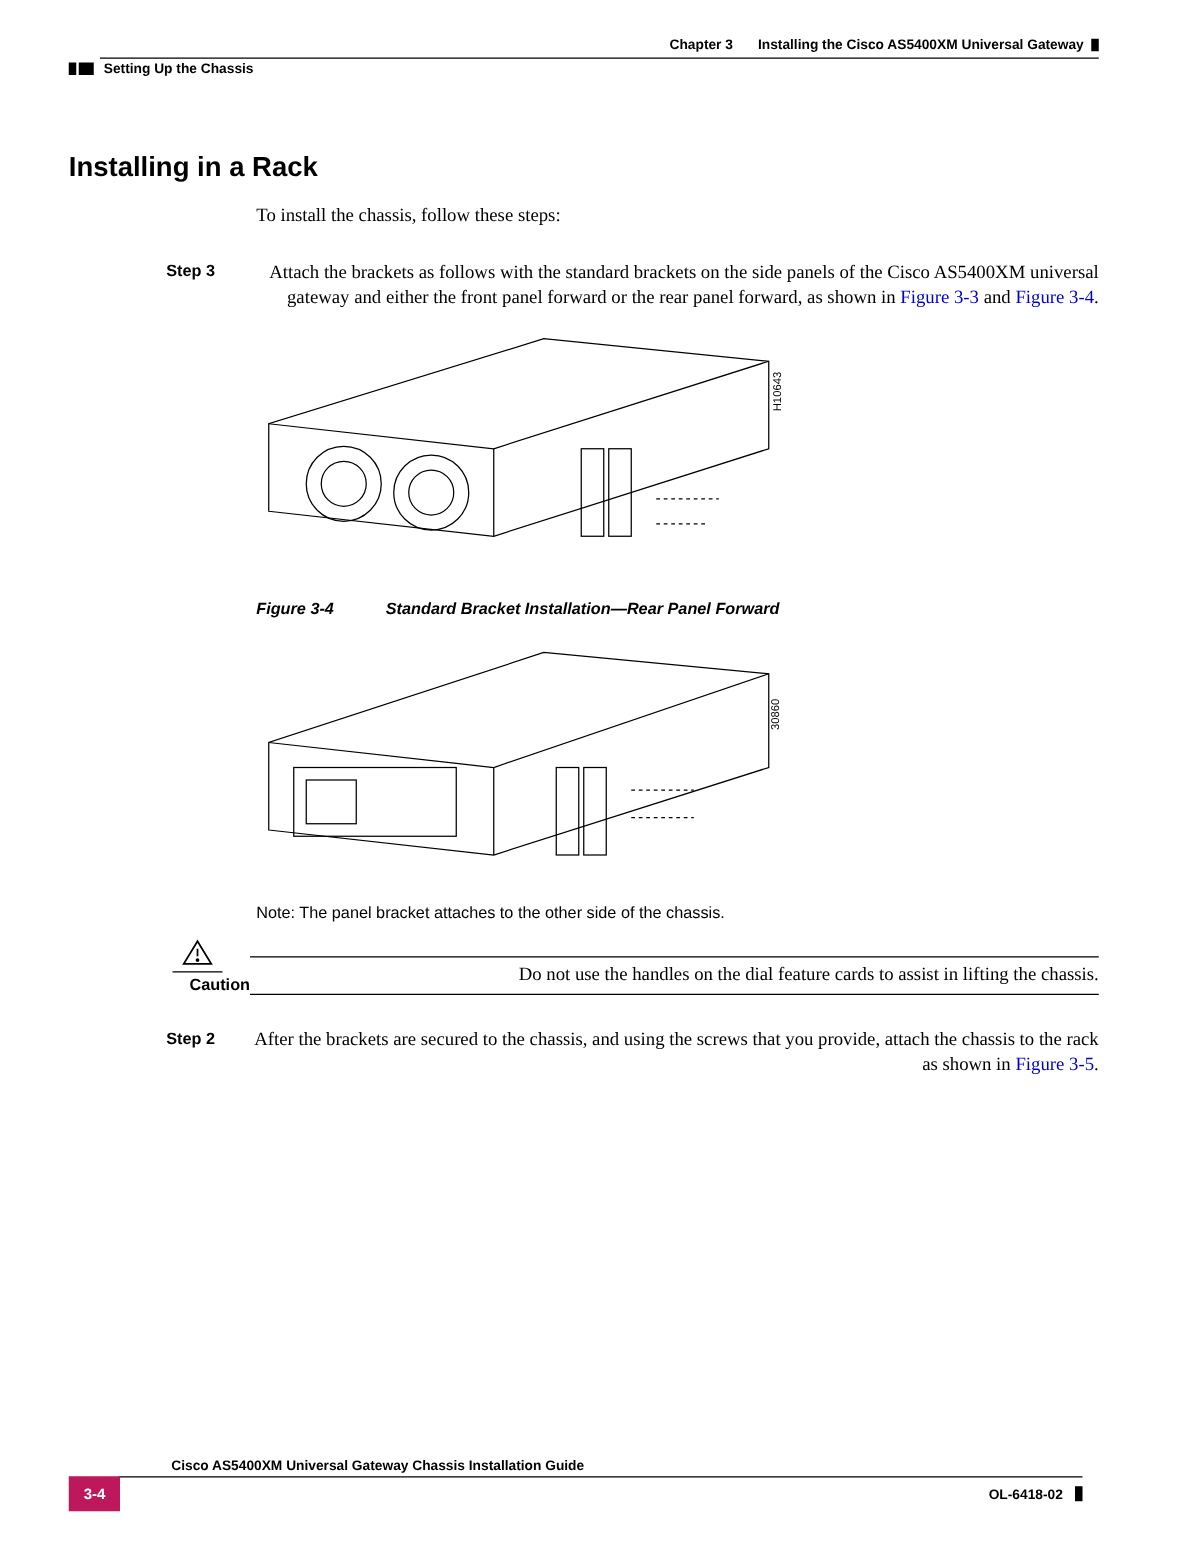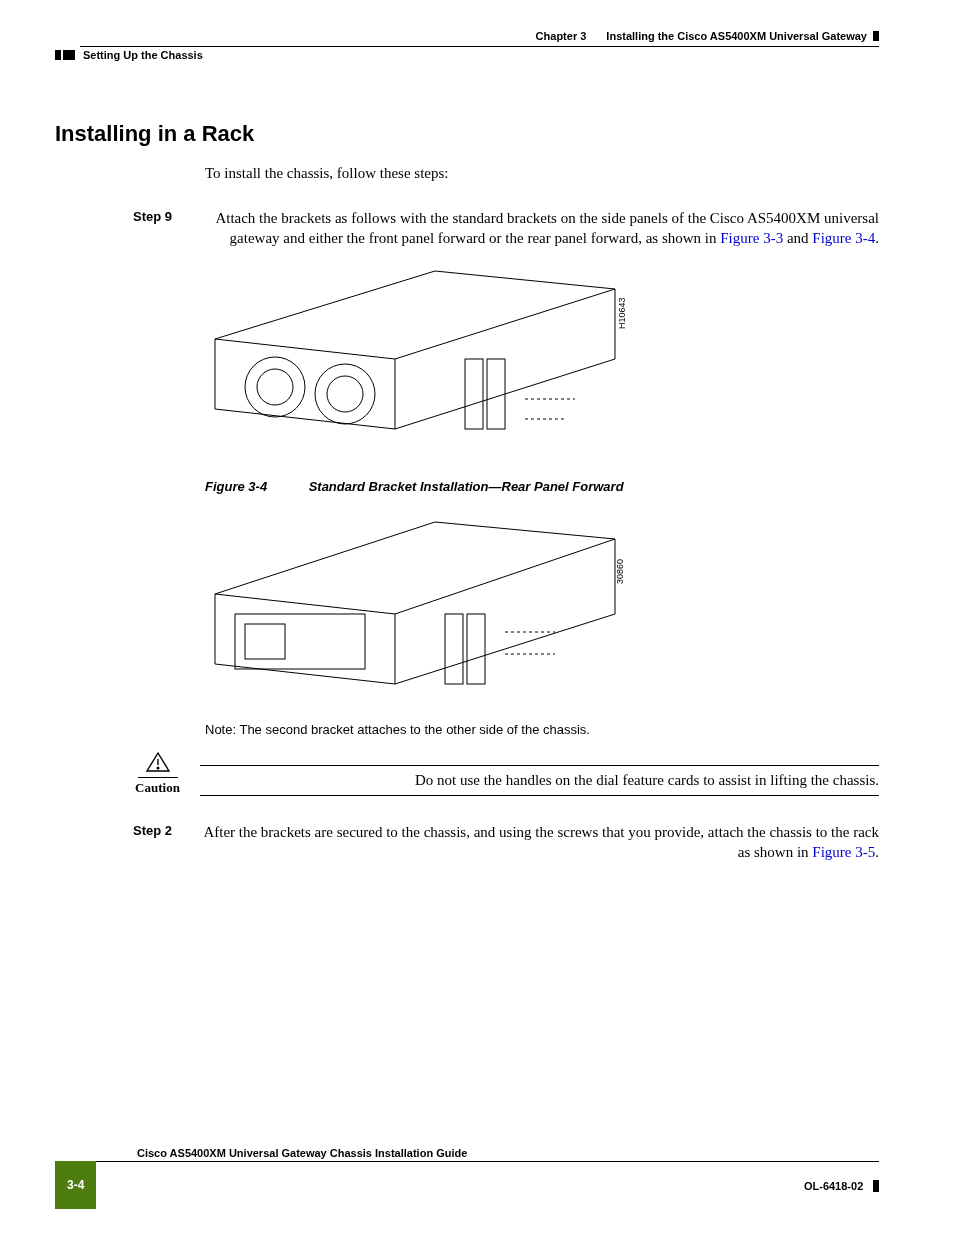--- a/index.html
+++ b/index.html
@@ -129,70 +129,71 @@
   .caution-icon {
     font-size: 22px;
     line-height: 1;
   }
   .caution-underline {
     border-top: 1px solid #000;
     width: 40px;
     margin: 0 auto 2px auto;
   }
   .caution-word {
-    font-family: Liberation Serif, serif;
+    font-family: Liberation Sans, sans-serif;
     font-weight: bold;
     font-size: 13px;
+    text-align: right;
   }
   .caution-right {
     flex: 1;
     padding-top: 14px;
     text-align: right;
   }
   .caution-rule {
     border-top: 1px solid #000;
     margin-bottom: 6px;
   }
   .caution-text {
     padding: 0 0 6px 0;
   }
   .caution-rule-bottom {
     border-top: 1px solid #000;
   }
   .footer {
     position: absolute;
     bottom: 26px;
     left: 55px;
-    right: 75px;
+    right: 88px;
   }
   .footer-title-row {
     font-family: Arial, Helvetica, sans-serif;
     font-weight: bold;
     font-size: 11px;
     padding-left: 82px;
     margin-bottom: 2px;
   }
   .footer-rule {
     border-top: 1.5px solid #000;
     margin-left: 40px;
     margin-bottom: 0;
   }
   .footer-bottom {
     display: flex;
     align-items: center;
     justify-content: space-between;
     margin-top: -1px;
   }
   .page-tab {
-    background: #4d7c0f;
+    background: #be185d;
     color: #fff;
     font-family: Arial, Helvetica, sans-serif;
     font-weight: bold;
     font-size: 12px;
-    padding: 17px 12px;
+    padding: 7px 12px;
     display: inline-block;
   }
   .doc-id {
     font-family: Arial, Helvetica, sans-serif;
     font-weight: bold;
     font-size: 11px;
   }
   .footer-bar-right {
     width: 6px;
     height: 12px;
@@ -219,21 +220,21 @@
     <span style="margin-left:6px">Setting Up the Chassis</span>
   </div>
 
   <div class="h2">Installing in a Rack</div>
 
   <div class="body">
 
     <div class="intro">To install the chassis, follow these steps:</div>
 
     <div class="step-container">
-      <div class="step-num">Step 9</div>
+      <div class="step-num">Step 3</div>
       <div class="step-text">
         <span>Attach the brackets as follows with the standard brackets on the side panels of the Cisco AS5400XM universal gateway and either the front panel forward or the rear panel forward, as shown in </span><span class="link">Figure 3-3</span><span> and </span><span class="link">Figure 3-4</span><span>.</span>
       </div>
     </div>
 
     <div class="fig-placeholder">
       <svg width="430" height="190" viewBox="0 0 430 190">
         <g stroke="#000" stroke-width="1" fill="none">
           <path d="M10,150 L190,170 L410,100 L410,30 L230,12 L10,80 Z"></path>
           <path d="M10,80 L190,100 L410,30"></path>
@@ -265,21 +266,21 @@
           <rect x="40" y="120" width="40" height="35"></rect>
           <rect x="240" y="110" width="18" height="70"></rect>
           <rect x="262" y="110" width="18" height="70"></rect>
           <line x1="300" y1="150" x2="350" y2="150" stroke-dasharray="3,3"></line>
           <line x1="300" y1="128" x2="350" y2="128" stroke-dasharray="3,3"></line>
         </g>
         <text x="418" y="80" font-size="9" font-family="Arial" transform="rotate(-90 418 80)">30860</text>
       </svg>
     </div>
 
-    <div class="note">Note: The second bracket attaches to the other side of the chassis.</div>
+    <div class="note">Note: The panel bracket attaches to the other side of the chassis.</div>
 
     <div class="caution-block">
       <div class="caution-left">
         <div class="caution-icon">
           <svg width="26" height="22" viewBox="0 0 26 22">
               <g stroke="#000" stroke-width="1.4" fill="none">
                 <path d="M13 2 L24 20 L2 20 Z"></path>
                 <line x1="13" y1="8" x2="13" y2="14"></line>
                 <circle cx="13" cy="17" r="0.8" fill="#000"></circle>
               </g>

